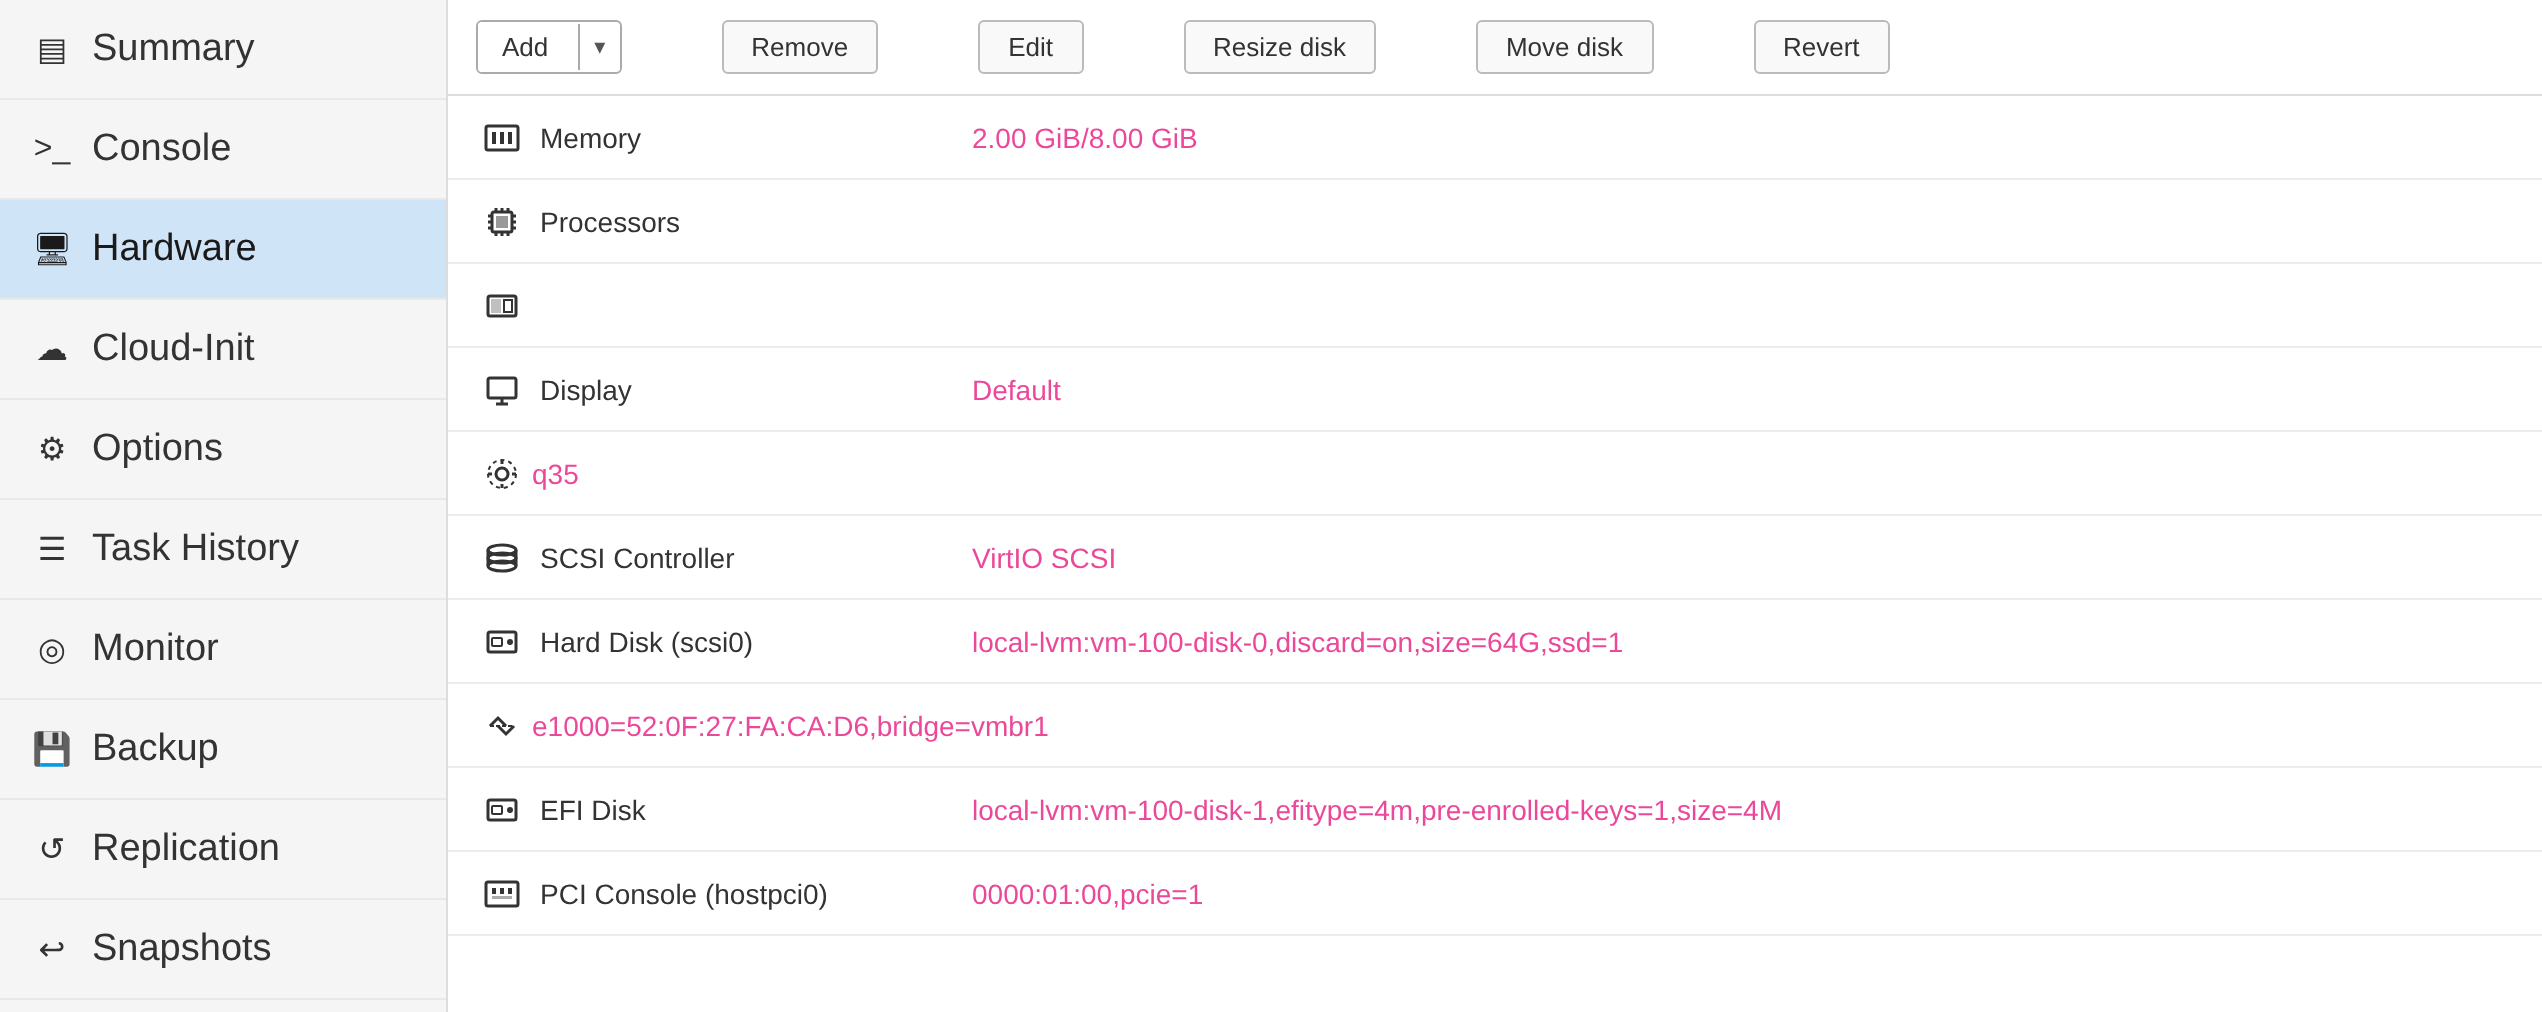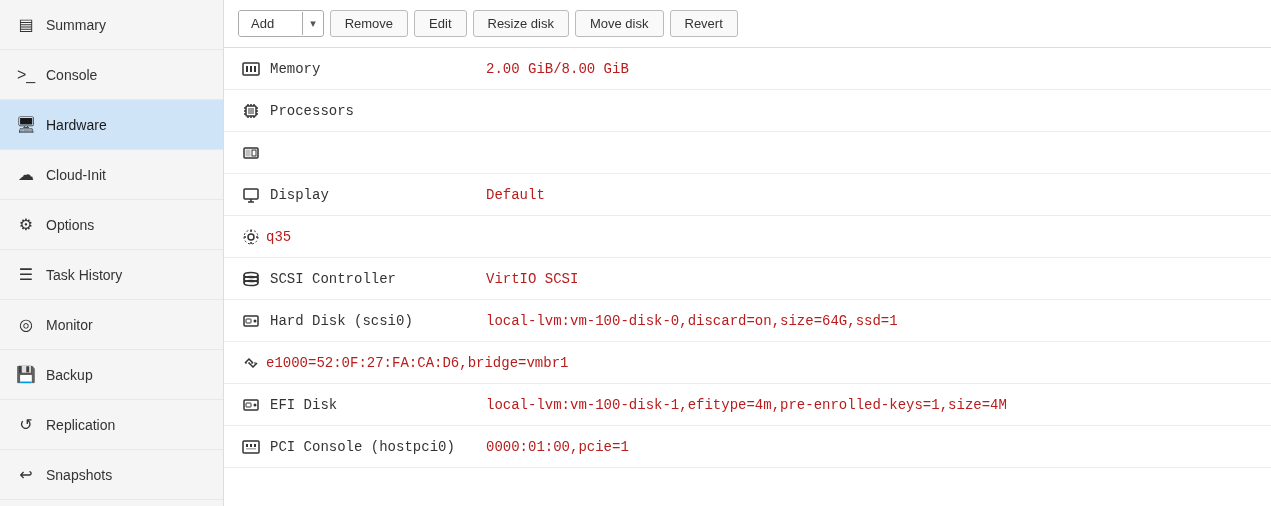--- a/index.html
+++ b/index.html
@@ -38,21 +38,21 @@
       background: #d0e4f7;
       color: #1a1a1a;
     }
     .sidebar-item .icon {
       font-size: 16px;
       width: 20px;
       text-align: center;
       flex-shrink: 0;
     }
     .sidebar-item-label {
-      font-size: 14px;
+      font-size: 19px;
     }
 
     
     .main {
       flex: 1;
       display: flex;
       flex-direction: column;
       overflow: hidden;
     }
 
@@ -69,25 +69,26 @@
       padding: 5px 14px;
       border: 1px solid #bbb;
       border-radius: 3px;
       background: #f9f9f9;
       cursor: pointer;
       font-size: 13px;
       color: #333;
       display: flex;
       align-items: center;
       gap: 4px;
+      margin-left: 44px;
     }
     .btn-add {
       display: flex;
       align-items: center;
-      gap: 16px;
+      gap: 3px;
       padding: 0;
       border: 1px solid #aaa;
       border-radius: 3px;
       overflow: hidden;
     }
     .btn-add-main {
       padding: 5px 12px;
       background: #fff;
       border: none;
       cursor: pointer;
@@ -109,39 +110,38 @@
     .hw-table {
       flex: 1;
       overflow-y: auto;
     }
     .hw-row {
       display: flex;
       align-items: center;
       border-bottom: 1px solid #ececec;
       min-height: 42px;
       padding: 0 12px;
-      font-family: Liberation Mono, monospace;
     }
     .hw-icon {
       width: 30px;
       flex-shrink: 0;
       font-size: 16px;
       display: flex;
       align-items: center;
       justify-content: center;
     }
     .hw-name {
       width: 220px;
       flex-shrink: 0;
       color: #333;
       padding-left: 4px;
     }
     .hw-value {
       flex: 1;
-      color: #b91c1c;
+      color: #ec4899;
     }
 
     
     .hw-table::-webkit-scrollbar { width: 6px; }
     .hw-table::-webkit-scrollbar-thumb { background: #ccc; border-radius: 3px; }
   </style>
 </head>
 <body>
 
 <nav class="sidebar">

